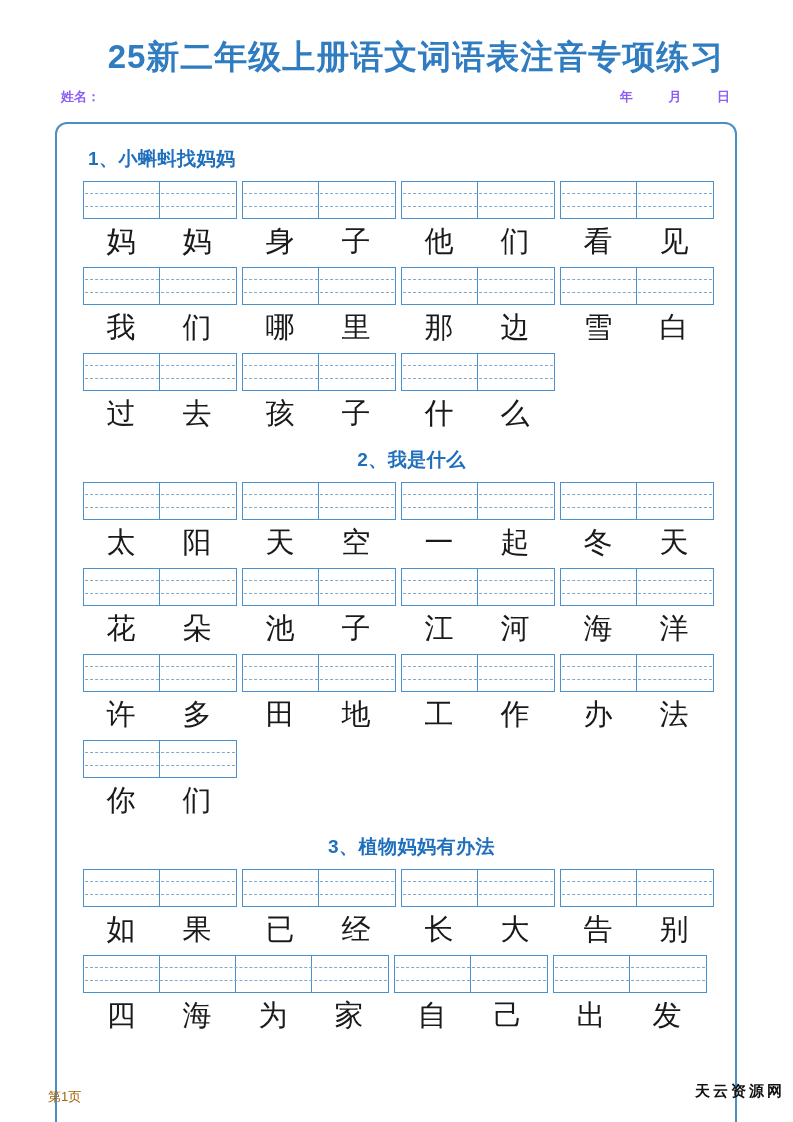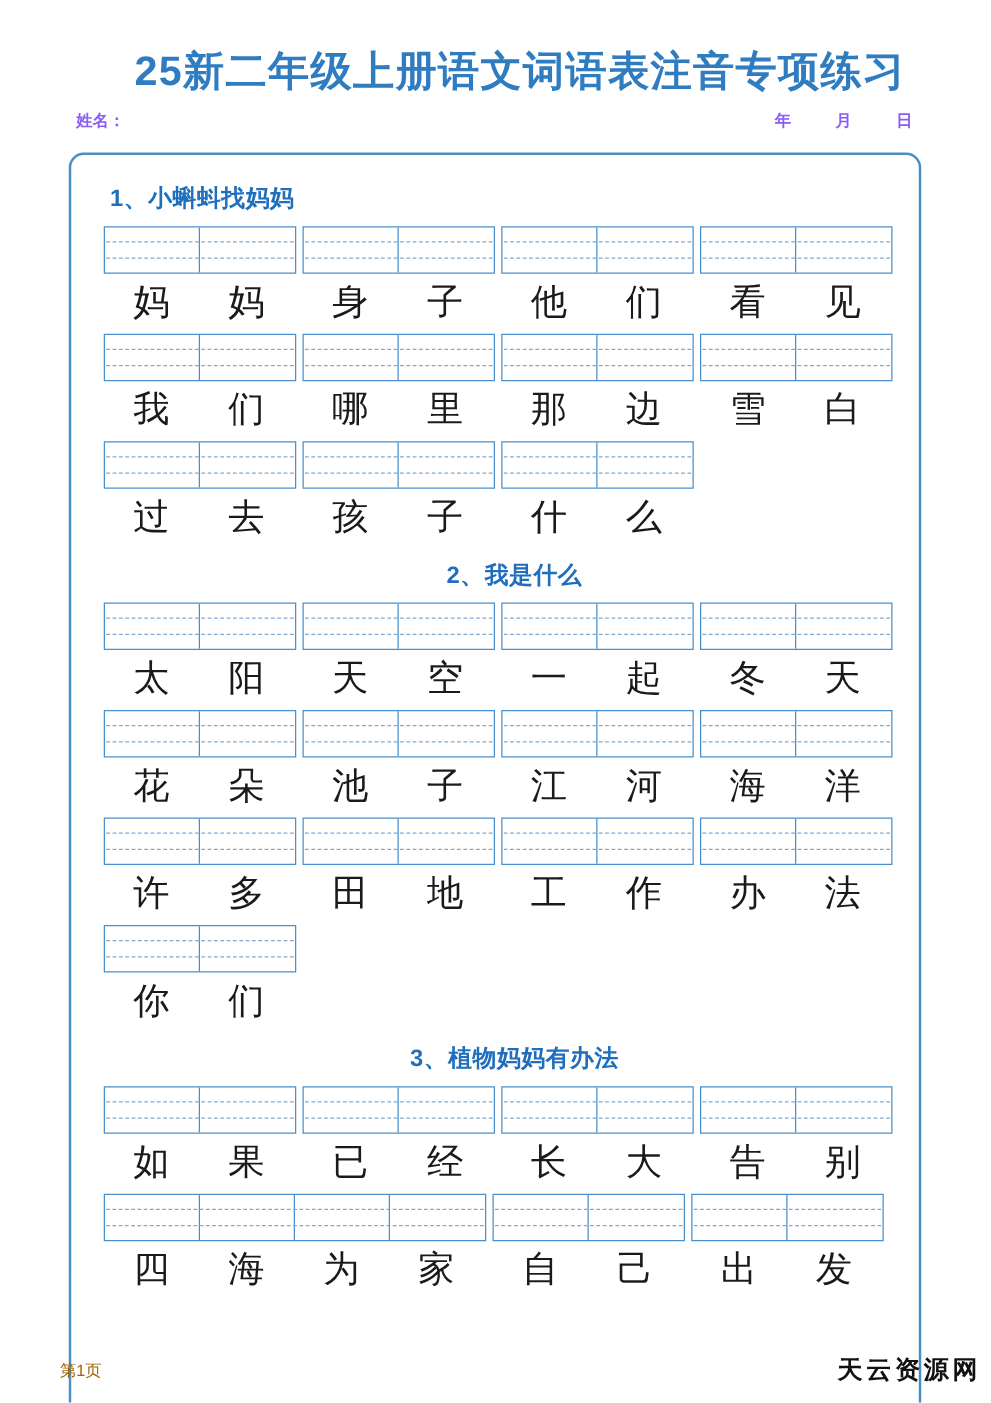--- a/index.html
+++ b/index.html
@@ -142,21 +142,21 @@
     top: 1040px;
     color: #a16207;
     font-size: 13px;
     margin-top: 48px;
   }
   .watermark {
     position: absolute;
     right: 8px;
     top: 1082px;
     color: #111111;
-    font-size: 20px;
+    font-size: 15px;
     font-weight: bold;
     letter-spacing: 3px;
     font-family: "DejaVu Sans", "Liberation Sans", sans-serif;
   }
 </style>
 </head>
 <body>
 
 <h1 class="page-title">25新二年级上册语文词语表注音专项练习</h1>
 

